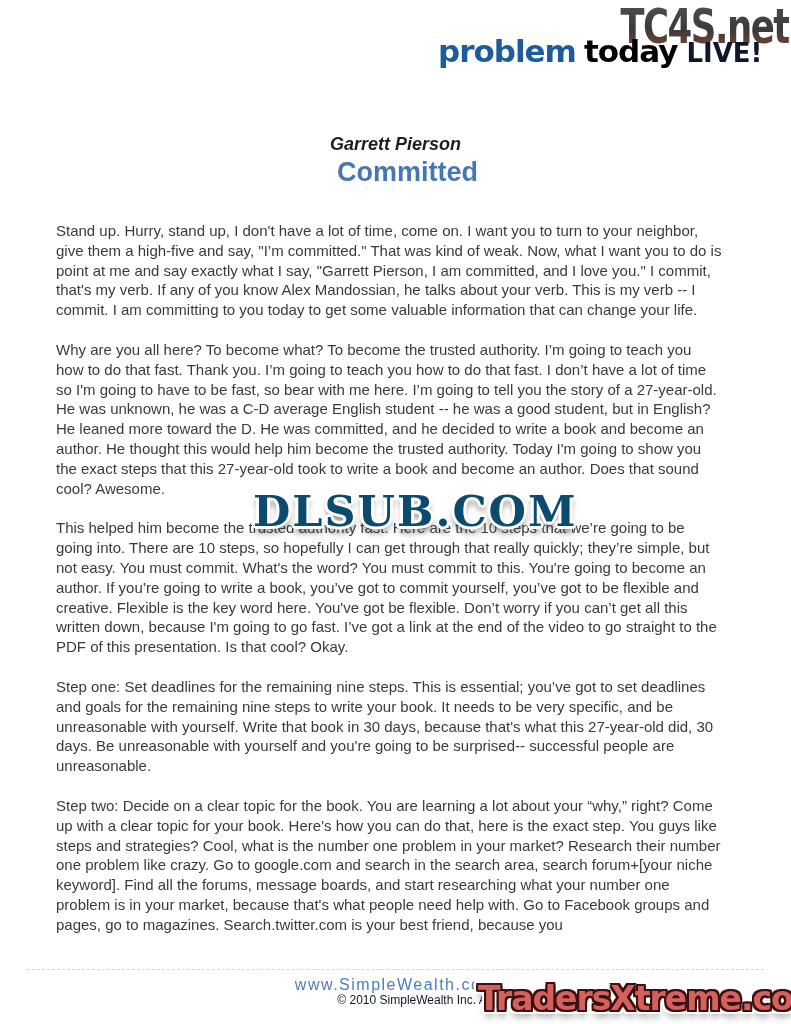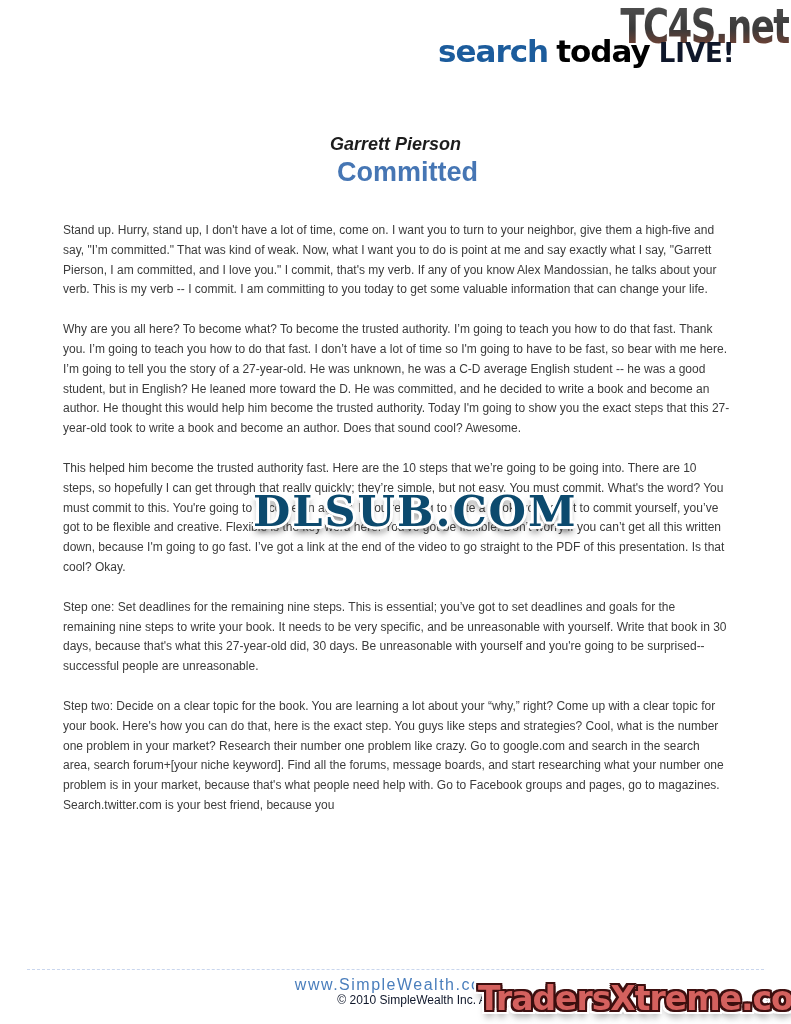--- a/index.html
+++ b/index.html
@@ -65,23 +65,23 @@
     text-align: center;
     font-size: 27px;
     font-weight: bold;
     color: #4676b4;
   }
 
   
   .body-text {
     position: absolute;
     top: 221px;
-    left: 63px;
+    left: 56px;
     width: 667px;
-    font-size: 12px;
+    font-size: 15px;
     line-height: 19.8px;
     color: #3b3b3b;
   }
   .body-text p { margin-bottom: 20px; }
 
   
   .dlsub {
     position: absolute;
     top: 486px;
     left: 253px;
@@ -142,21 +142,21 @@
   }
 </style>
 </head>
 <body>
 
 <div class="page">
 
   <div class="tc4s">TC4S.net</div>
 
   <div class="logo">
-    <span class="engage">search</span><span class="today">today</span><span class="live"> LIVE!</span>
+    <span class="engage">problem</span><span class="today">today</span><span class="live"> LIVE!</span>
   </div>
 
   <div class="author">Garrett Pierson</div>
   <div class="doc-title">Committed</div>
 
   <div class="body-text">
     <p>Stand up. Hurry, stand up, I don't have a lot of time, come on. I want you to turn to your neighbor, give them a high-five and say, "I’m committed." That was kind of weak. Now, what I want you to do is point at me and say exactly what I say, "Garrett Pierson, I am committed, and I love you." I commit, that's my verb. If any of you know Alex Mandossian, he talks about your verb. This is my verb -- I commit.  I am committing to you today to get some valuable information that can change your life.</p>
     <p>Why are you all here? To become what? To become the trusted authority.  I’m going to teach you how to do that fast. Thank you. I’m going to teach you how to do that fast. I don’t have a lot of time so I'm going to have to be fast, so bear with me here. I’m going to tell you the story of a 27-year-old. He was unknown, he was a C-D average English student -- he was a good student, but in English? He leaned more toward the D. He was committed, and he decided to write a book and become an author. He thought this would help him become the trusted authority. Today I'm going to show you the exact steps that this 27-year-old took to write a book and become an author. Does that sound cool? Awesome.</p>
     <p>This helped him become the trusted authority fast. Here are the 10 steps that we’re going to be going into. There are 10 steps, so hopefully I can get through that really quickly; they’re simple, but not easy. You must commit. What's the word? You must commit to this. You're going to become an author. If you’re going to write a book, you’ve got to commit yourself, you’ve got to be flexible and creative. Flexible is the key word here. You've got be flexible. Don’t worry if you can’t get all this written down, because I'm going to go fast. I’ve got a link at the end of the video to go straight to the PDF of this presentation. Is that cool? Okay.</p>
     <p>Step one: Set deadlines for the remaining nine steps. This is essential; you’ve got to set deadlines and goals for the remaining nine steps to write your book. It needs to be very specific, and be unreasonable with yourself. Write that book in 30 days, because that's what this 27-year-old did, 30 days. Be unreasonable with yourself and you're going to be surprised-- successful people are unreasonable.</p>

